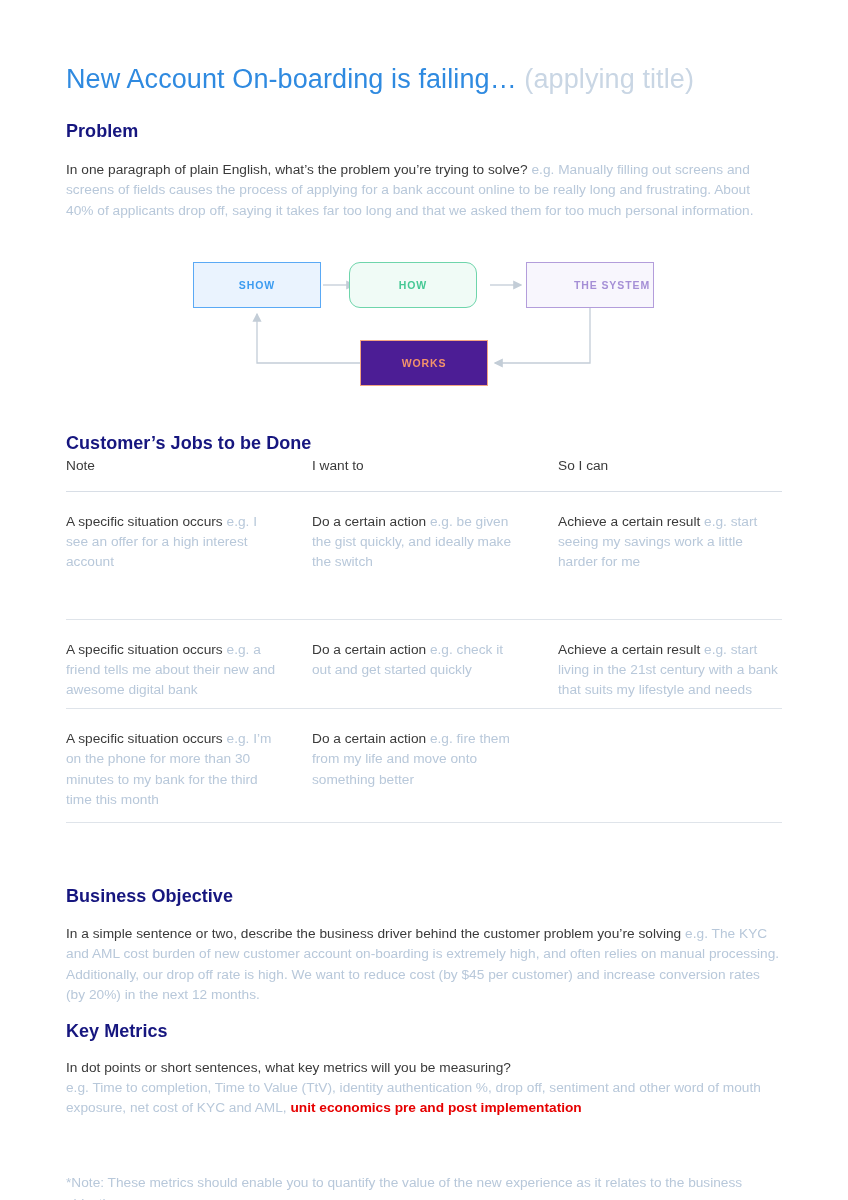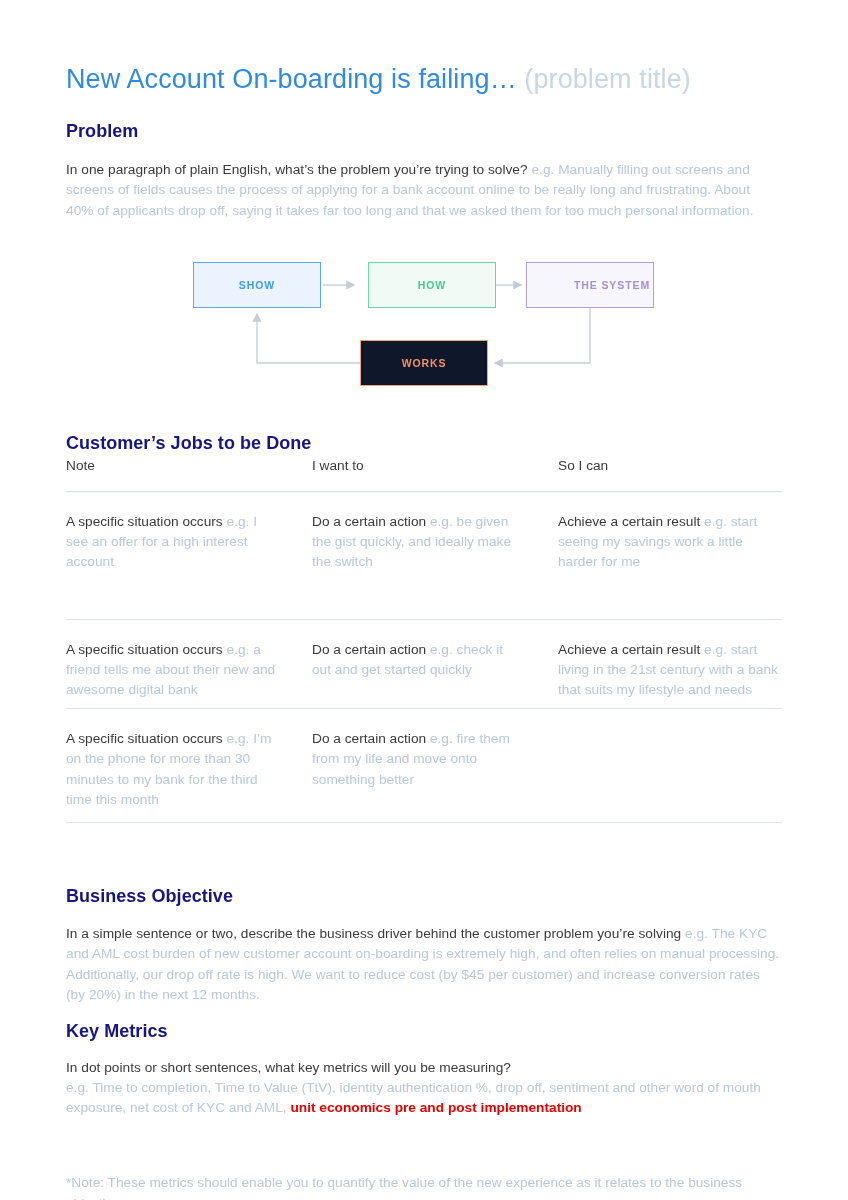--- a/index.html
+++ b/index.html
@@ -80,23 +80,23 @@
     border: 1.6px solid #000;
     box-sizing: border-box;
     display: flex;
     align-items: center;
     justify-content: center;
     font-size: 10.5px;
     font-weight: bold;
     letter-spacing: 0.9px;
   }
   .node-show   { left: 13px;  top: 14px;  border-color: #5aa9f5; background: #eaf3fe; color: #3b9bf0; }
-  .node-how    { left: 188px; top: 14px;  border-color: #6ed5ab; background: #f0fbf6; color: #45c894; }
+  .node-how    { left: 169px; top: 14px;  border-color: #6ed5ab; background: #f0fbf6; color: #45c894; border-radius: 11px; }
   .node-system { left: 346px; top: 14px;  border-color: #b39ddb; background: #f8f6fd; color: #a58fd6; padding-left: 44px; }
-  .node-works  { left: 180px; top: 92px;  border-color: #f4a582; background: #0f172a; color: #f3936a; }
+  .node-works  { left: 180px; top: 92px;  border-color: #f4a582; background: #4c1d95; color: #f3936a; }
 
   
   #jtbd-heading  { position: absolute; left: 66px; top: 433px; }
   .jtbd-table {
     position: absolute;
     left: 66px;
     top: 458px;
     width: 716px;
   }
   .jtbd-row {
@@ -142,21 +142,21 @@
     font-size: 13.7px;
     line-height: 20.5px;
     color: #b8c8da;
   }
 </style>
 </head>
 <body>
 
 <div class="page">
 
-  <h1 class="doc-title"><span>New Account On-boarding is failing… </span><span class="hint">(problem title)</span></h1>
+  <h1 class="doc-title"><span>New Account On-boarding is failing… </span><span class="hint">(applying title)</span></h1>
 
   <div class="section-heading" id="problem-heading">Problem</div>
   <p class="para" id="problem-para"><span>In one paragraph of plain English, what’s the problem you’re trying to solve? </span><span class="eg">e.g. Manually filling out screens and screens of fields causes the process of applying for a bank account online to be really long and frustrating. About 40% of applicants drop off, saying it takes far too long and that we asked them for too much personal information.</span></p>
 
   <div class="diagram">
     <svg width="500" height="150">
       <defs>
         <marker id="ar" markerWidth="7" markerHeight="7" refX="6" refY="3.5" orient="auto">
           <polygon points="0 0, 7 3.5, 0 7" fill="#c3cdd7"></polygon>
         </marker>

